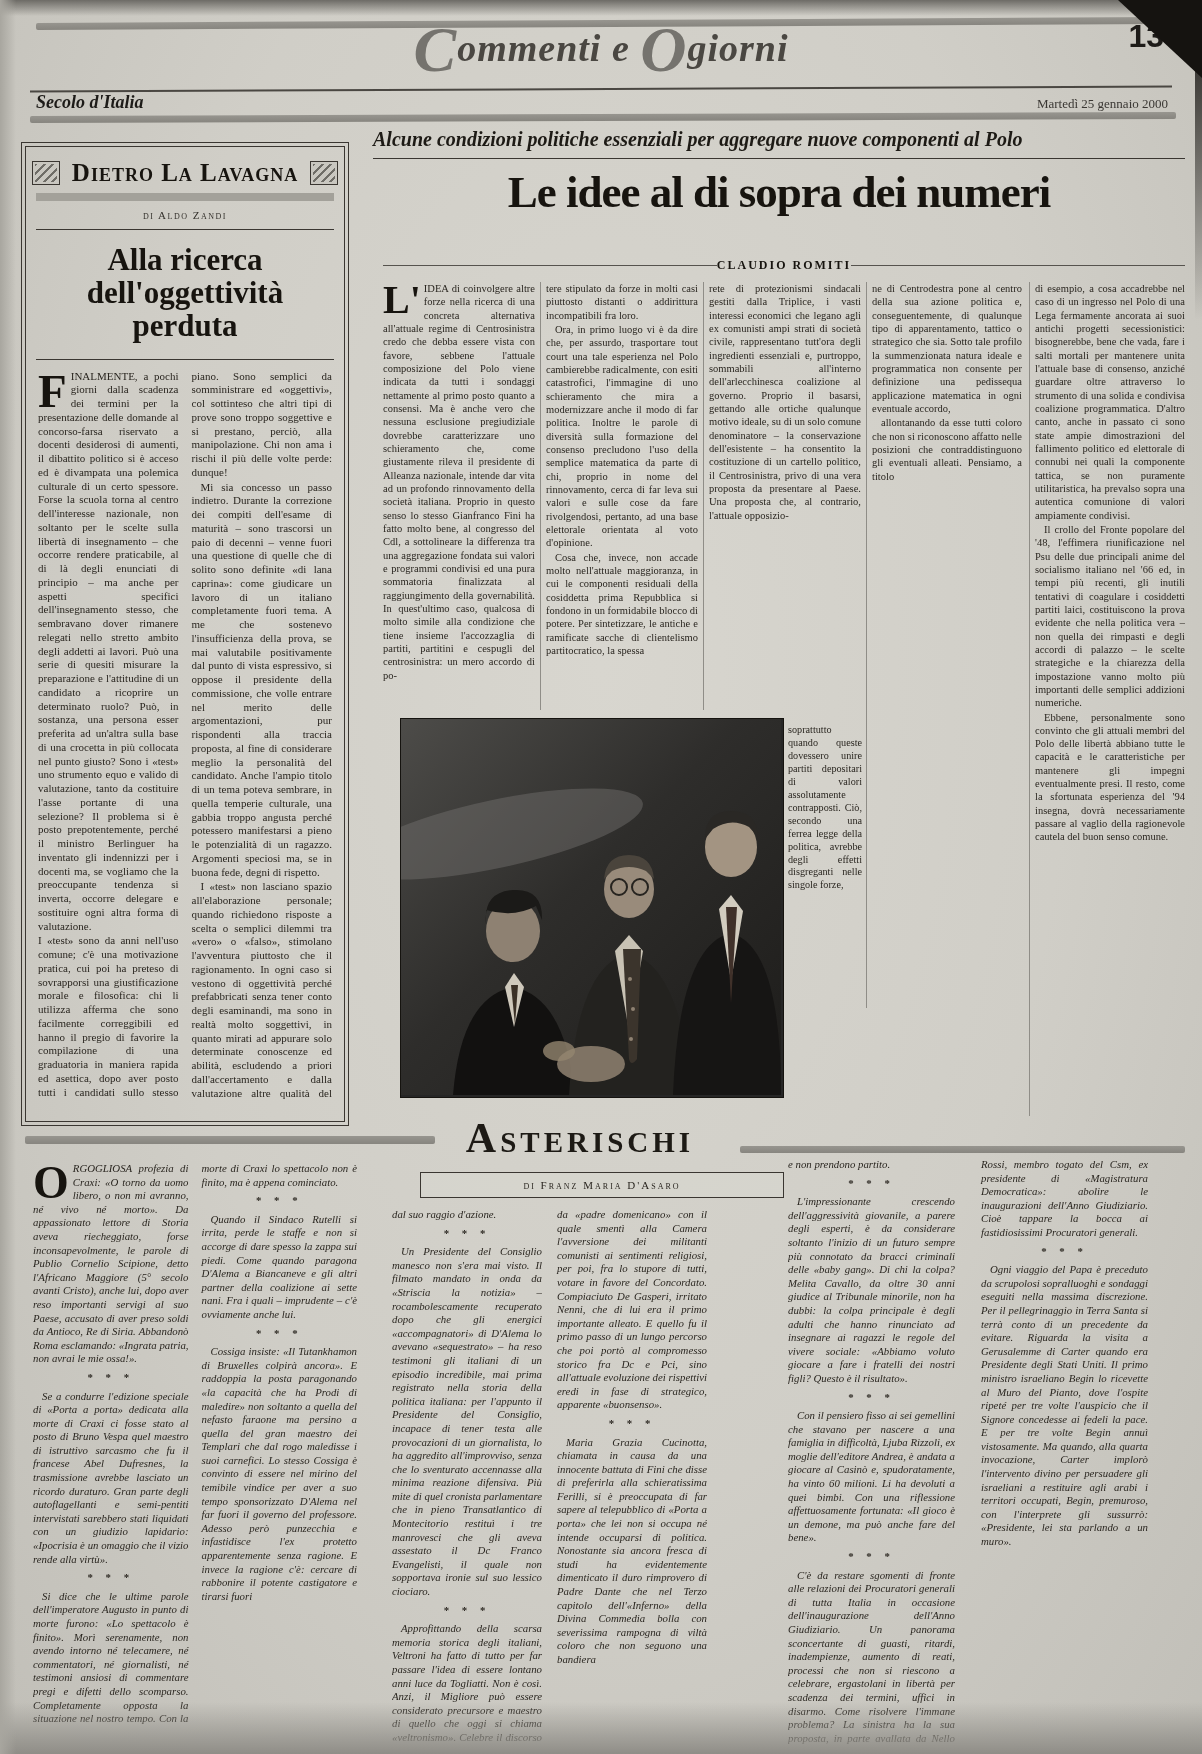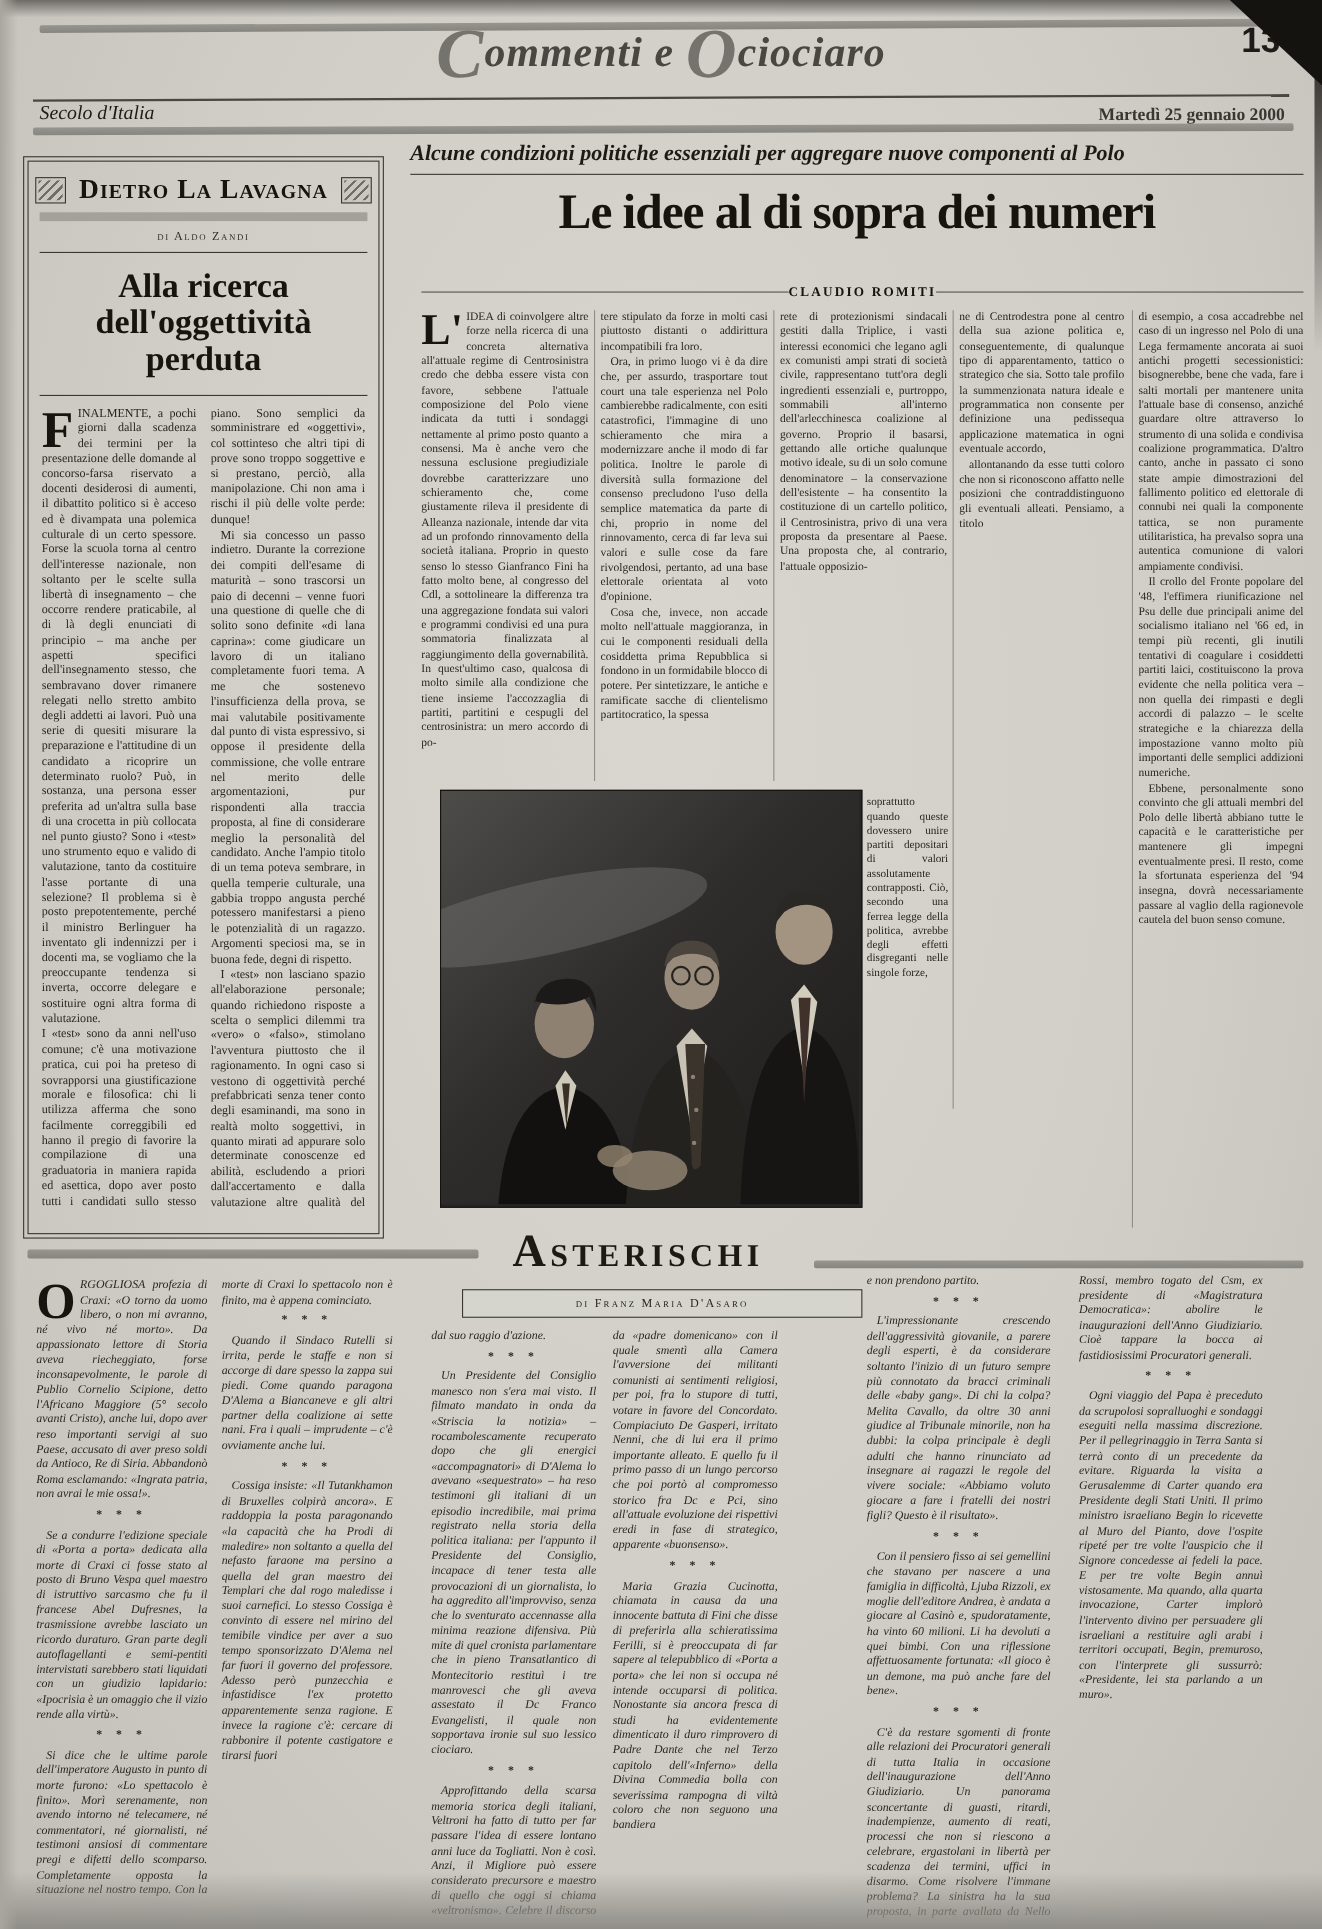--- a/index.html
+++ b/index.html
@@ -9,22 +9,22 @@
   .abs{position:absolute;}
   .rule-gray{background:linear-gradient(#97958f,#87857f);height:7px;border-radius:2px;}
   .rule-thin{background:#4a4742;height:2px;}
   
   .section-title{top:26px;left:0;right:0;text-align:center;color:#4a4742;
     font-style:italic;font-weight:bold;font-size:38px;letter-spacing:1px;}
   .biginit{font-size:64px;color:#75736e;font-style:italic;font-weight:bold;
     vertical-align:-10px;line-height:0;}
   .page-number{top:18px;right:38px;font-family:"Liberation Sans",sans-serif;
     font-weight:bold;font-size:32px;color:#1d1b18;}
-  .masthead{top:92px;left:36px;font-weight:normal;font-style:italic;font-size:18px;color:#1d1b18;}
-  .edition-date{top:96px;right:34px;font-size:16px;color:#3a3733;font-weight:bold;}
+  .masthead{top:92px;left:36px;font-weight:bold;font-style:italic;font-size:18px;color:#1d1b18;}
+  .edition-date{top:96px;right:34px;font-size:13px;color:#3a3733;}
   
   .lavagna{left:21px;top:142px;width:326px;height:982px;border:1.5px solid #3a3631;}
   .lavagna-inner{position:absolute;inset:3px;border:1px solid #3a3631;overflow:hidden;}
   .rubric-row{display:flex;justify-content:center;align-items:center;gap:12px;margin-top:12px;}
   .rubric{font-variant:small-caps;font-weight:bold;font-size:25px;letter-spacing:1px;color:#17140f;}
   .rubric-band{height:8px;background:#a3a19a;margin:6px 10px 0;}
   .lav-byline{text-align:center;font-variant:small-caps;font-size:11px;letter-spacing:1.5px;
     margin-top:8px;color:#33302b;}
   .lav-headbox{border-top:1.5px solid #3a3631;border-bottom:1.5px solid #3a3631;
     margin:8px 10px 0;padding:14px 4px 16px;}
@@ -72,21 +72,21 @@
   .icon-board{width:26px;height:22px;border:1.5px solid #3a3631;position:relative;background:#c9c7c0;}
   .icon-board::after{content:"";position:absolute;inset:2px;
     background:repeating-linear-gradient(135deg,#6f6d67 0 2px,transparent 2px 6px);}
 </style>
 </head>
 <body>
 
 <div class="page">
 
   <div class="abs rule-gray" style="left:36px;top:20px;width:1130px;transform:rotate(-0.3deg);"></div>
-  <div class="abs section-title"><span class="biginit">C</span><span>ommenti e </span><span class="biginit">O</span><span>ciociaro</span></div>
+  <div class="abs section-title"><span class="biginit">C</span><span>ommenti e </span><span class="biginit">O</span><span>giorni</span></div>
   <div class="abs page-number">13</div>
   <div class="abs rule-thin" style="left:30px;top:88px;width:1142px;transform:rotate(-0.25deg);"></div>
   <div class="abs masthead">Secolo d'Italia</div>
   <div class="abs edition-date">Martedì 25 gennaio 2000</div>
   <div class="abs rule-gray" style="left:30px;top:114px;width:1146px;transform:rotate(-0.2deg);"></div>
 
   <div class="abs lavagna">
     <div class="lavagna-inner">
       <div class="rubric-row">
         <span class="icon-board"></span>

